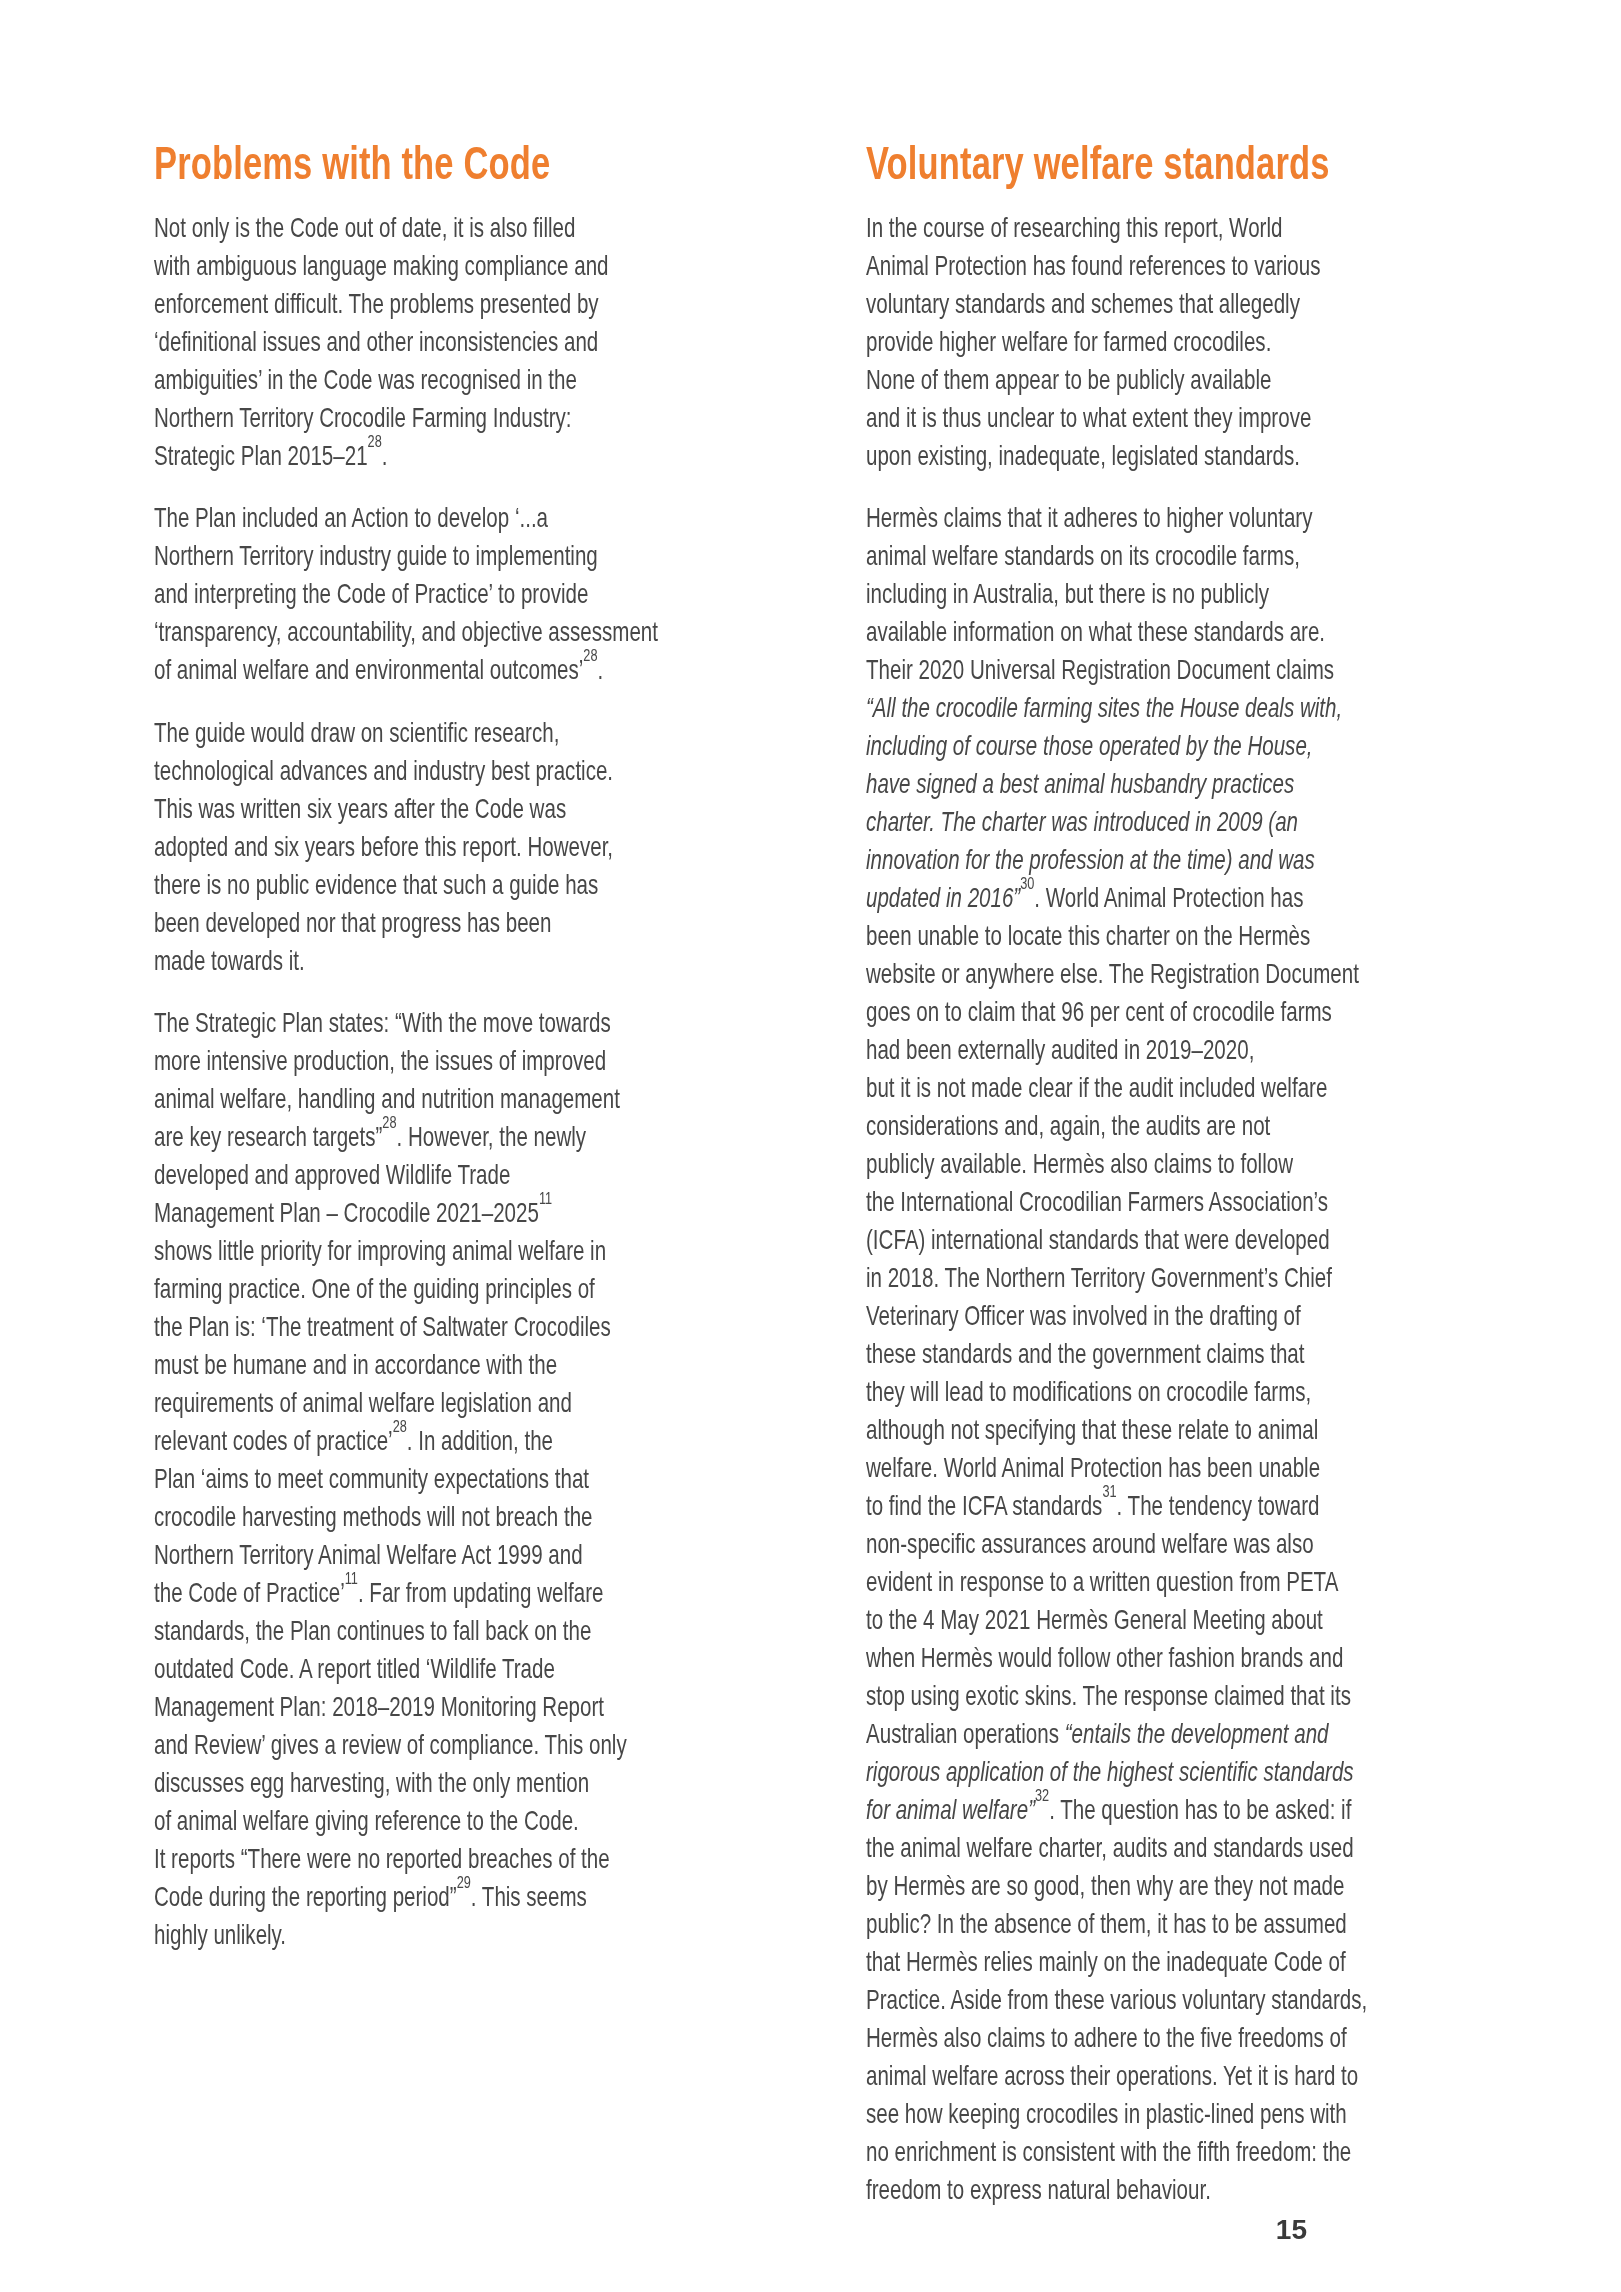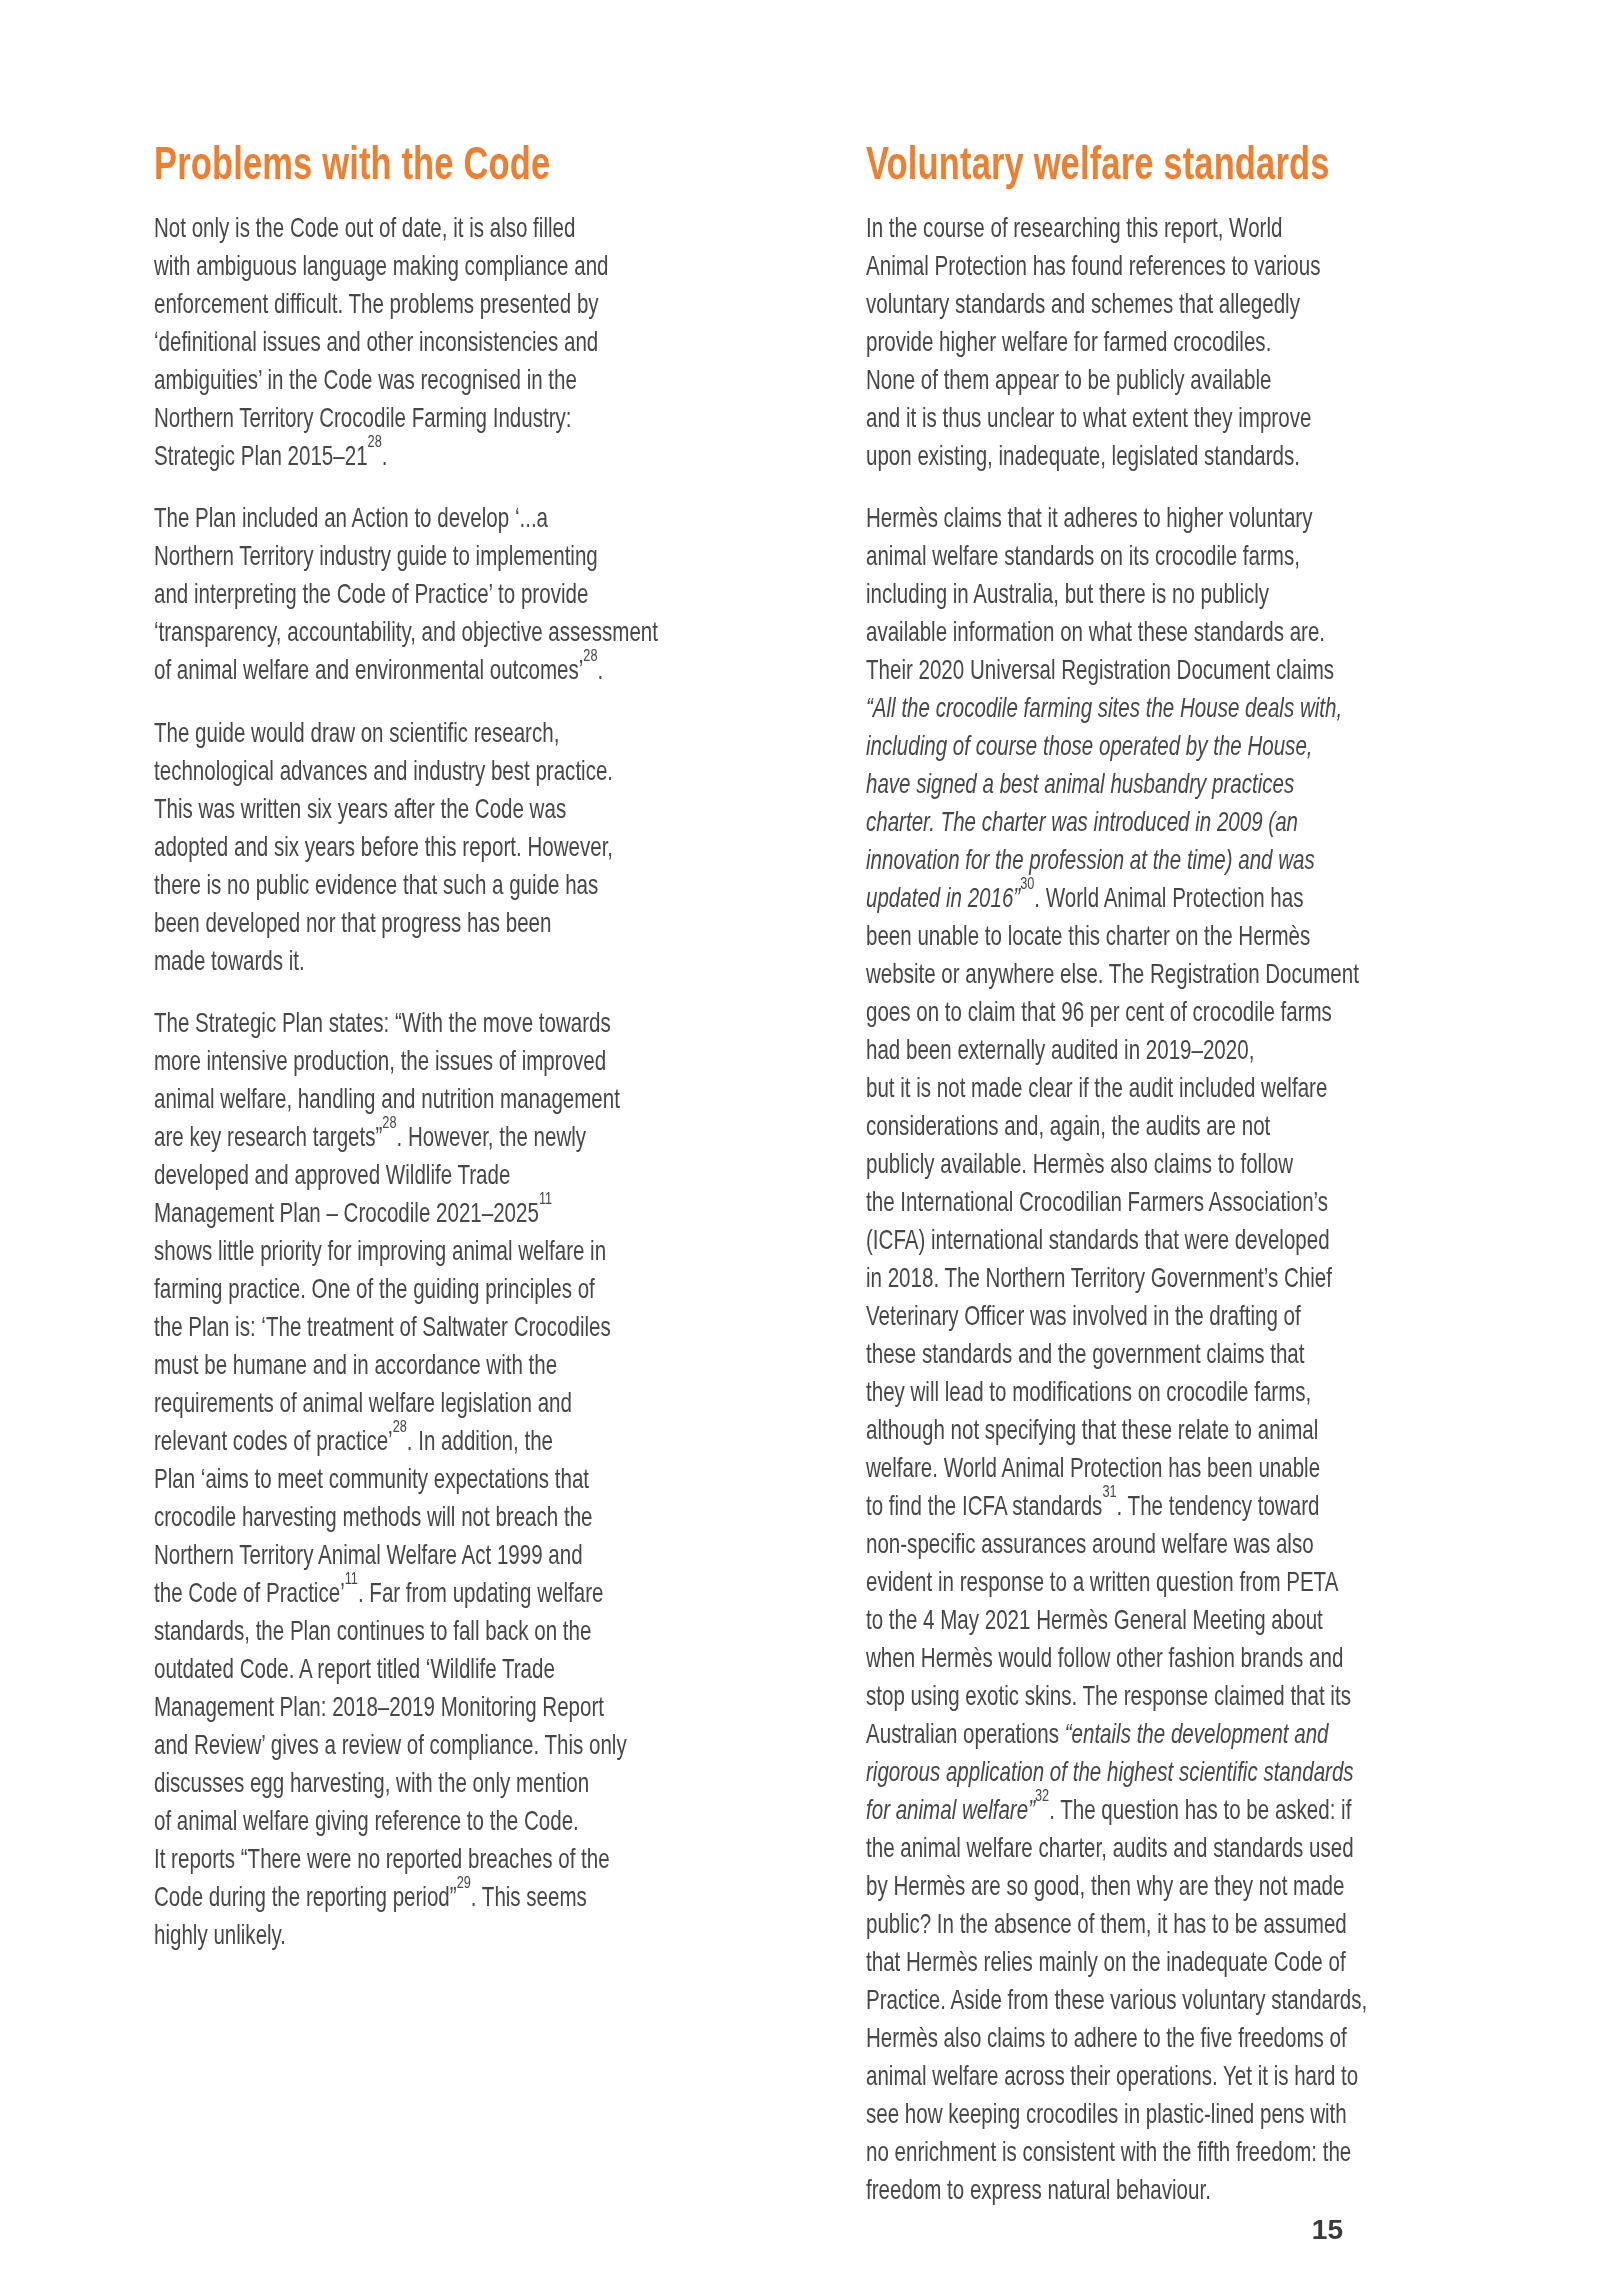--- a/index.html
+++ b/index.html
@@ -31,21 +31,21 @@
     font-size:27.4px;line-height:38px;
     color:var(--body-text);
   }
   .line{white-space:nowrap;}
   .i{font-style:italic;}
   sup.s{
     font-size:62%;line-height:0;position:relative;top:-0.45em;
     letter-spacing:0;
   }
   .page-num{
-    position:absolute;left:866px;top:2182px;width:477px;
+    position:absolute;left:830px;top:2182px;width:477px;
     text-align:right;
     font-size:28px;font-weight:bold;color:var(--page-number);
   }
 </style>
 </head>
 <body>
 
 <div class="page">
 
   <section class="col col-left">

